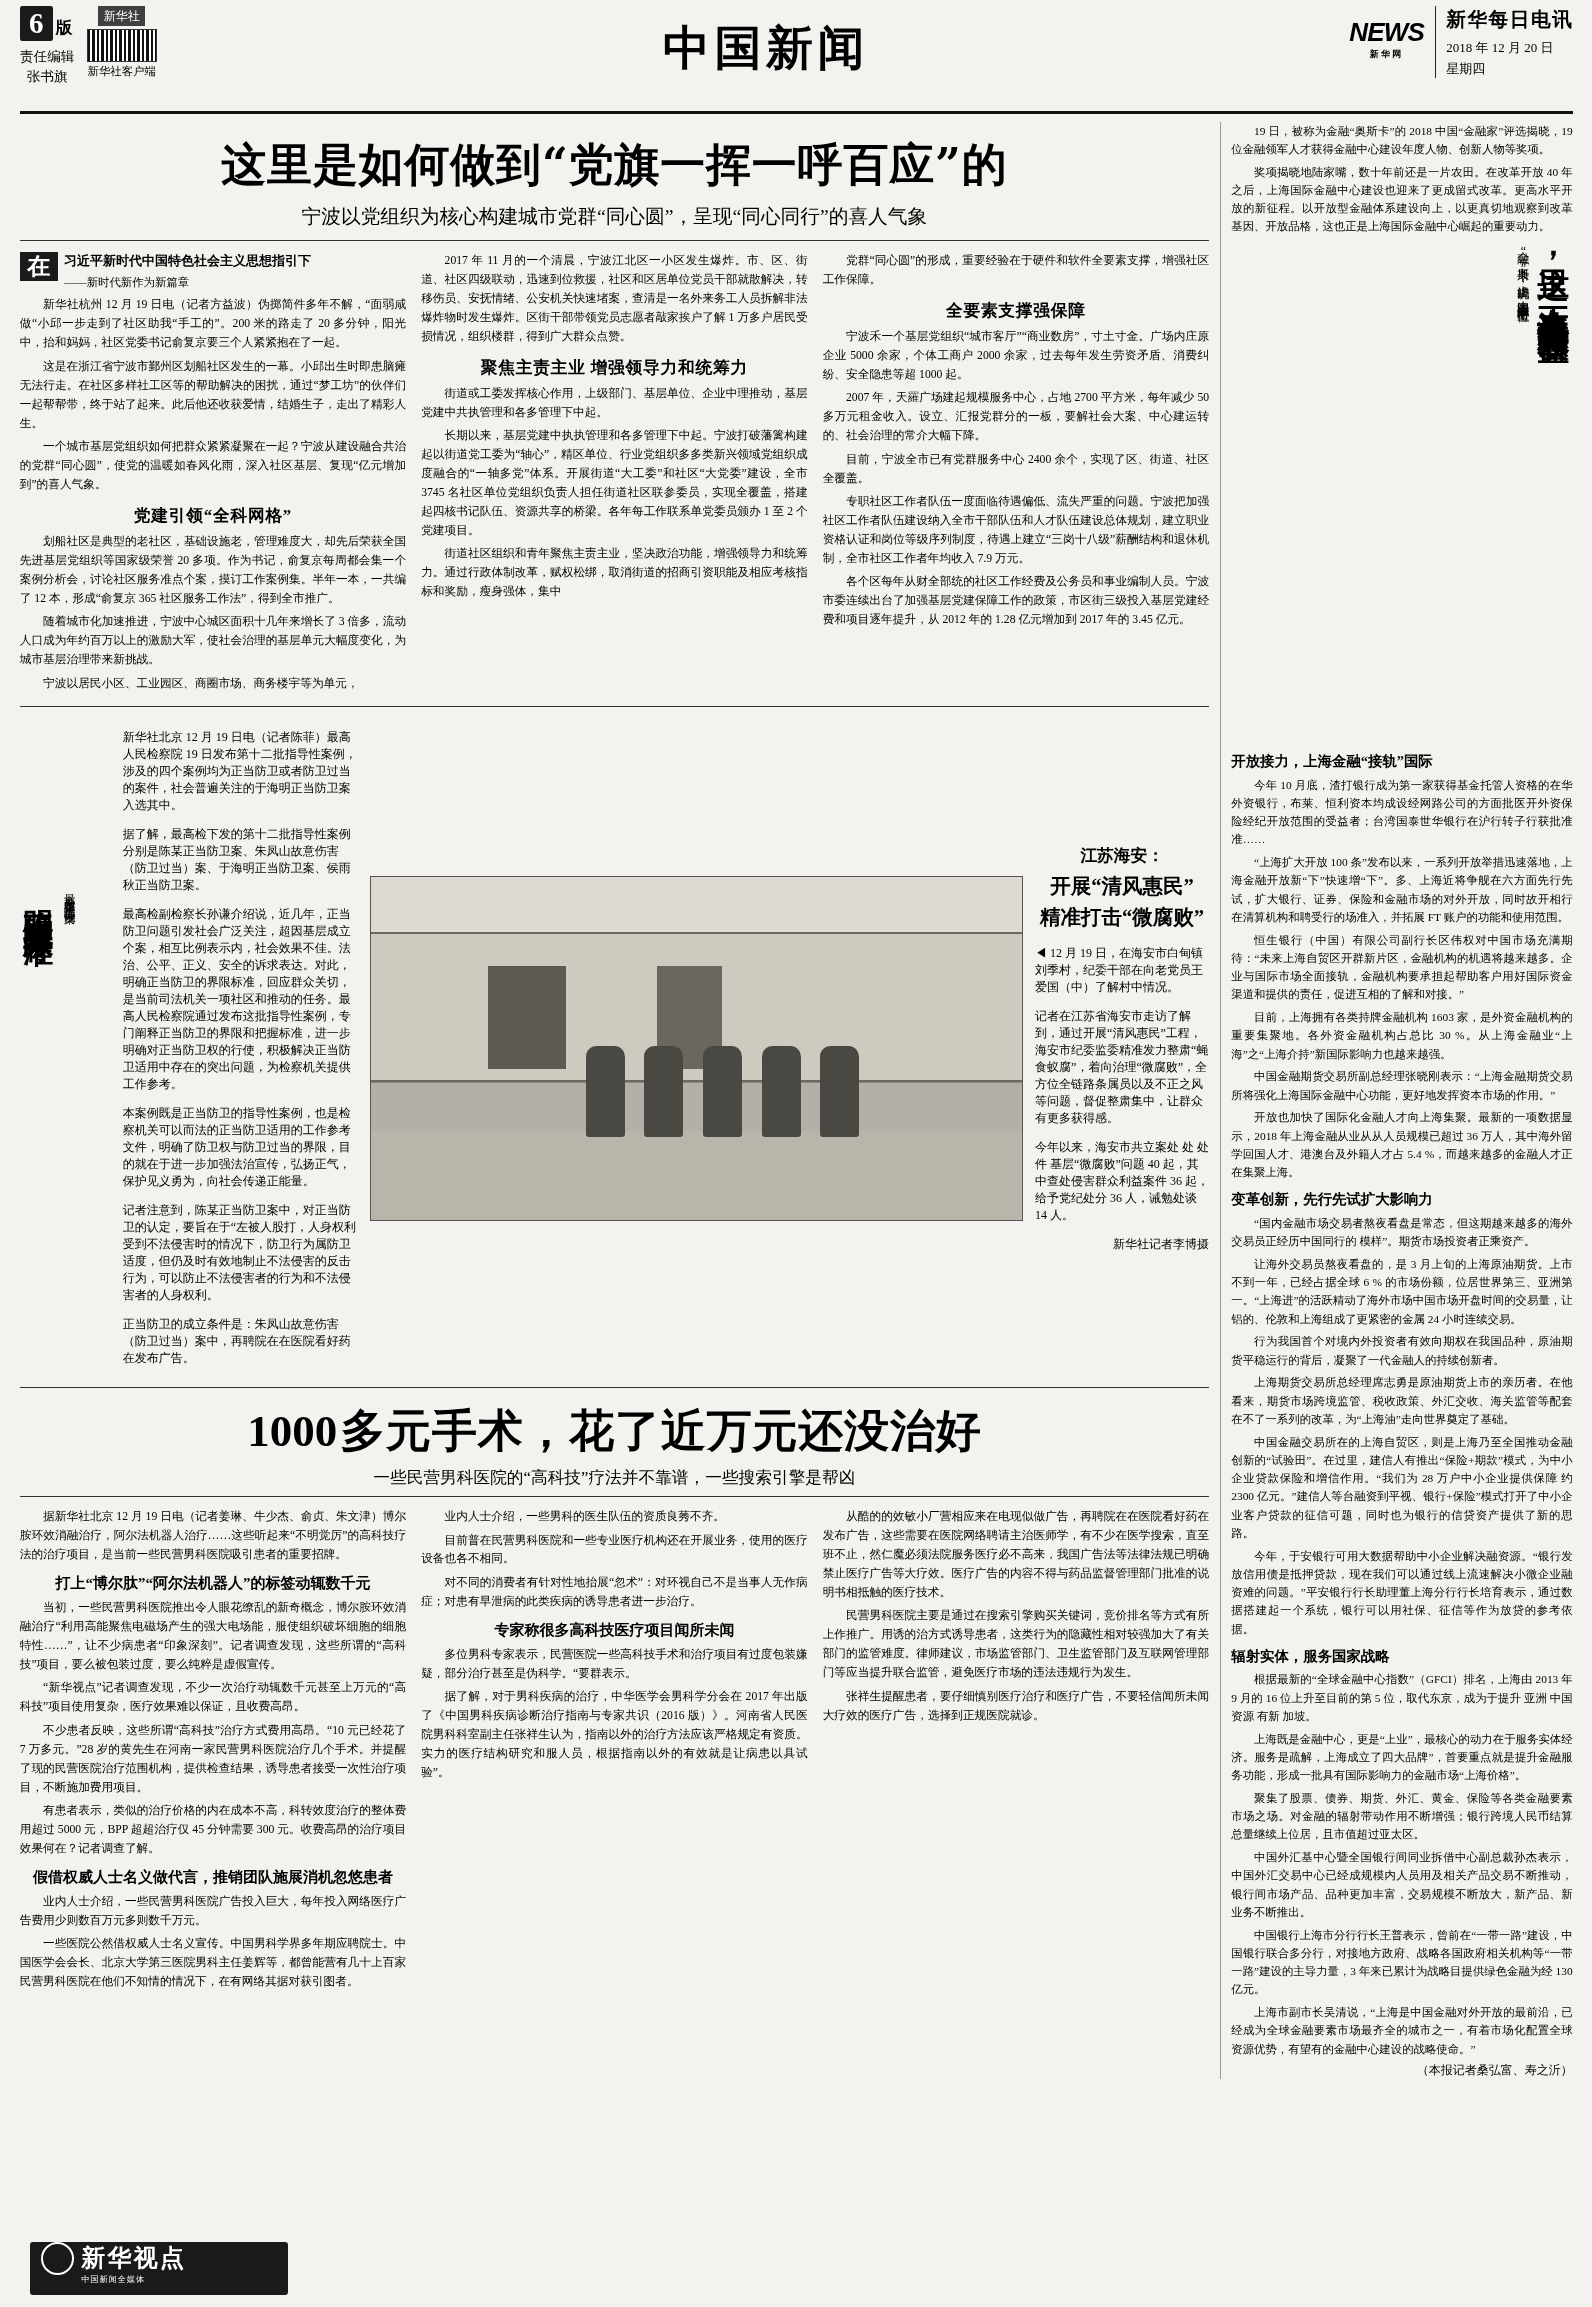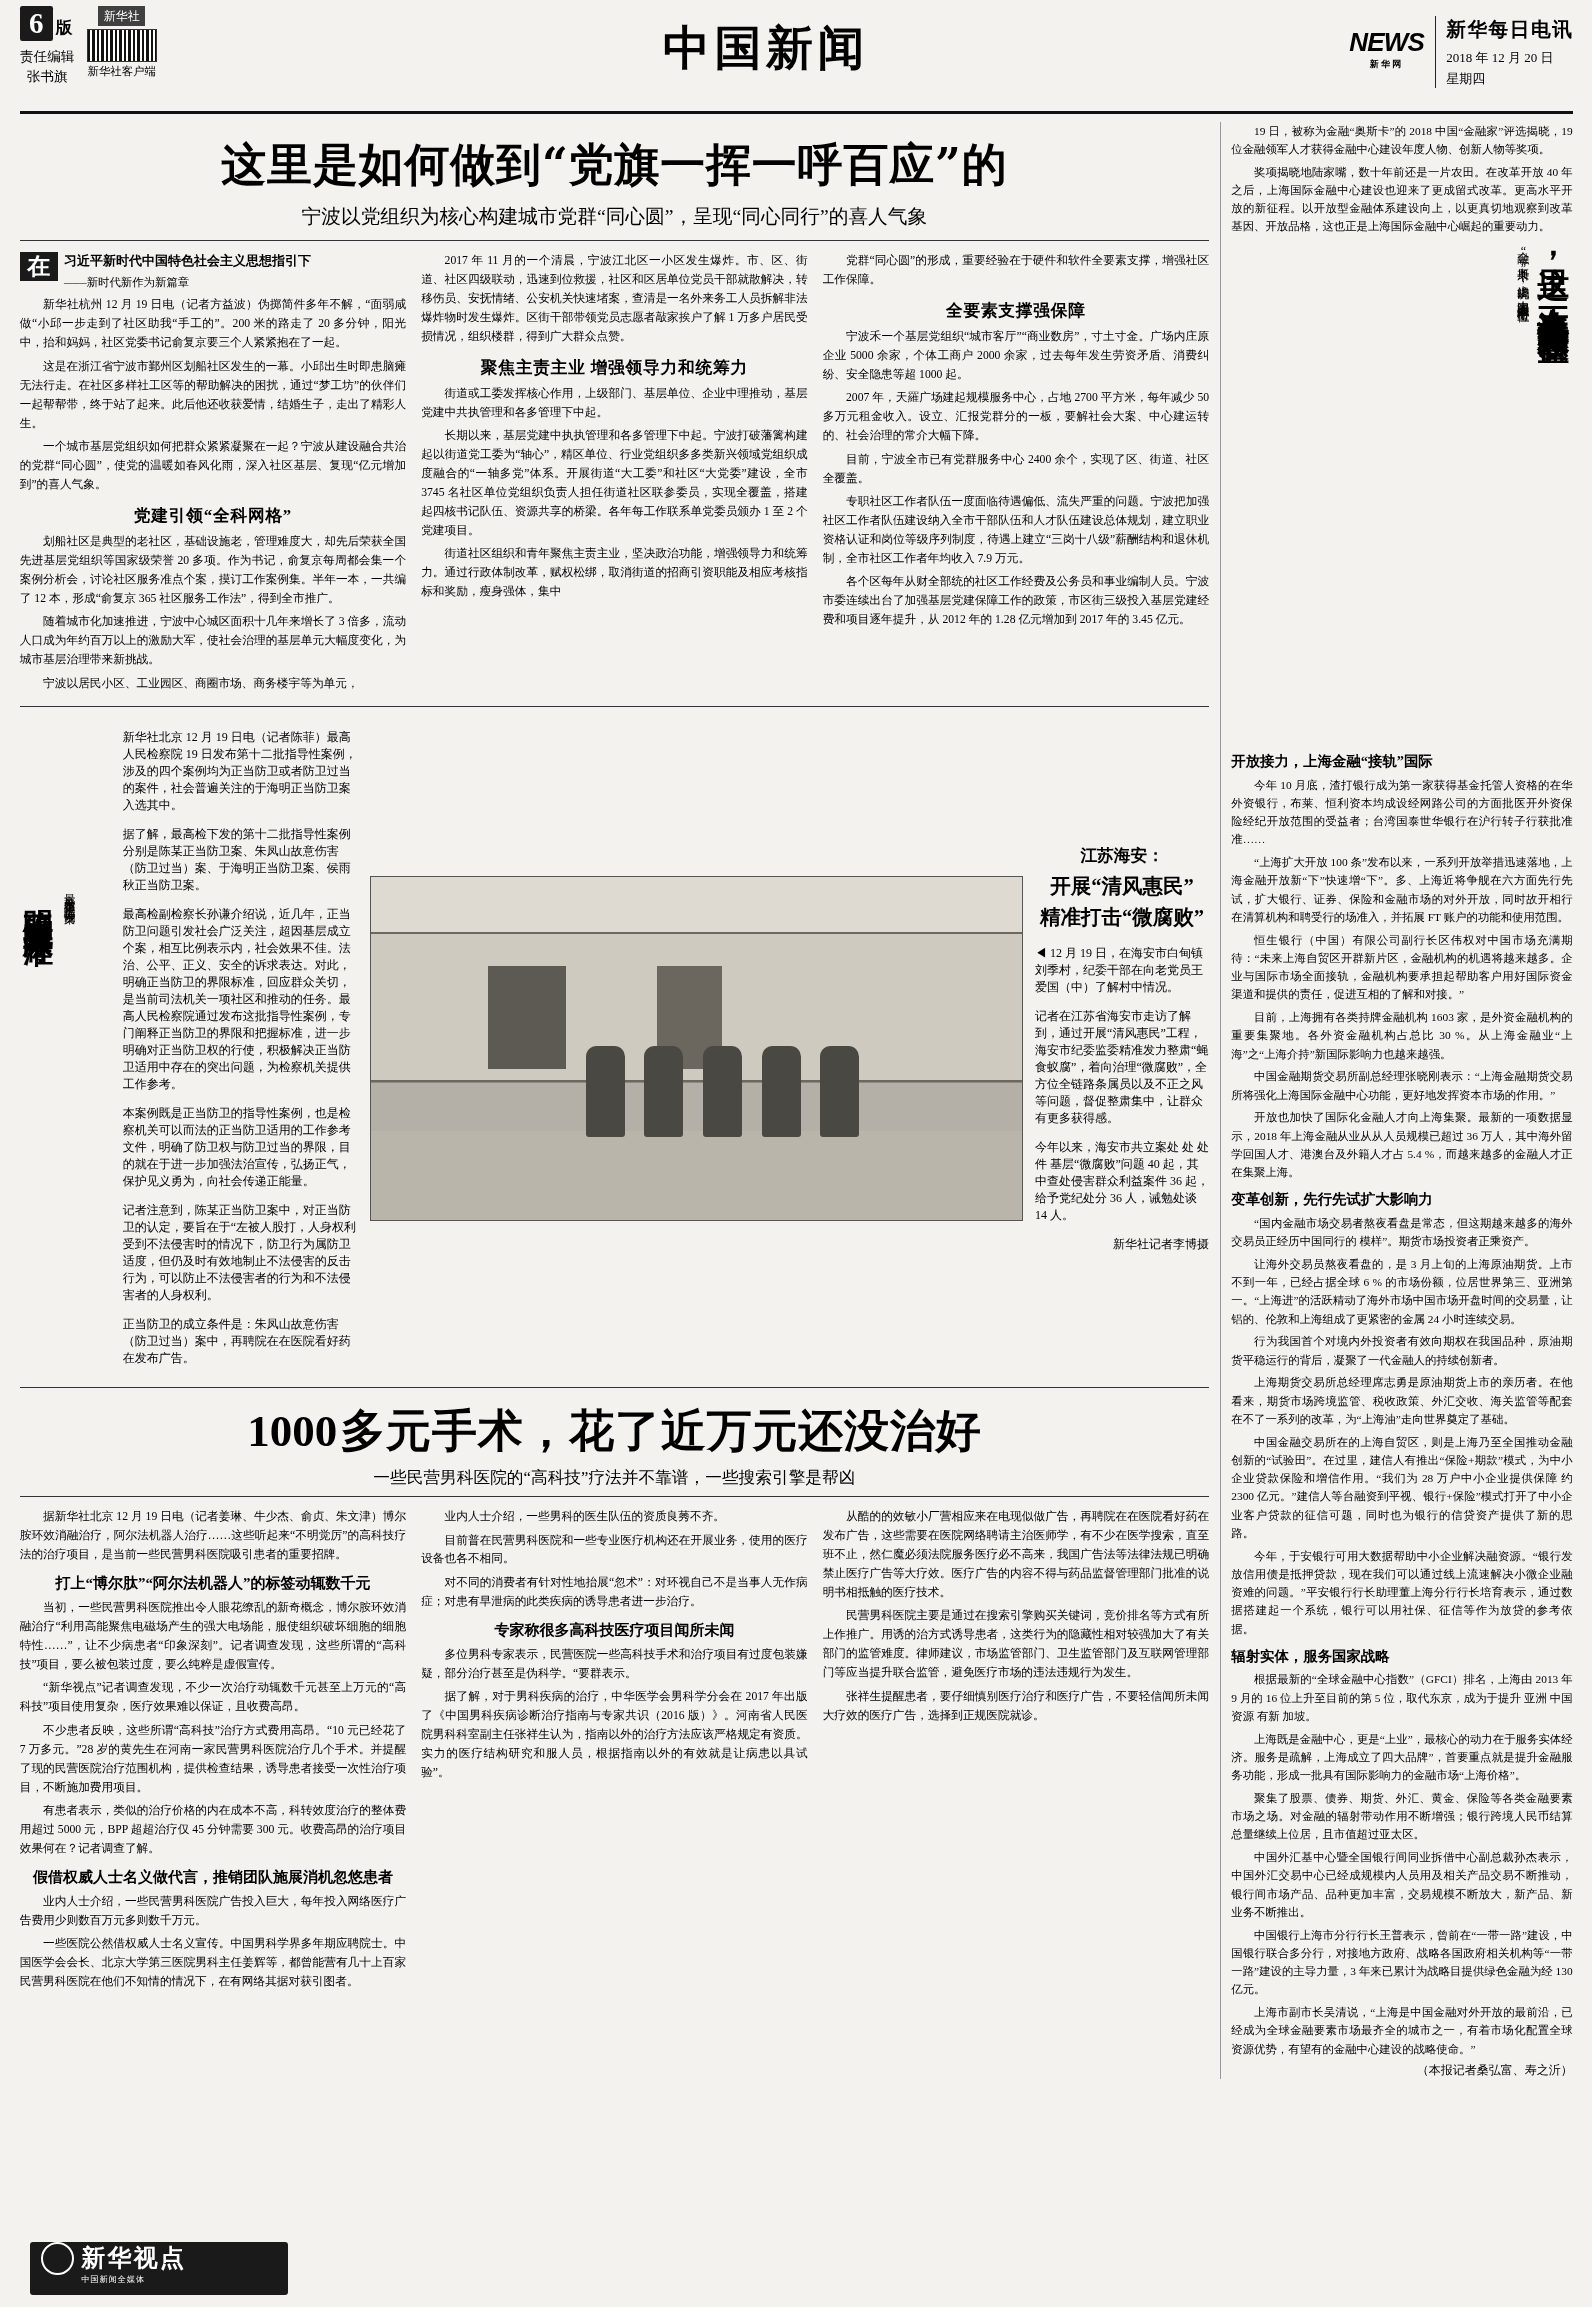--- a/index.html
+++ b/index.html
@@ -20,21 +20,21 @@
   .editor-lines { font-size:13.6px; line-height:1.5; margin-top:6px; text-align:center; }
   .qr-block { margin-left:12px; text-align:center; }
   .qr-label { background:#404040; color:#fff; font-size:12px; padding:1.5px 5.3px; display:inline-block; }
   .qr-img { width:70px; height:33px; margin:3px 0 1.5px; background:
       repeating-linear-gradient(90deg,#111 0 2.3px,#fff 2.3px 4.5px),
       repeating-linear-gradient(0deg,#111 0 2.3px,transparent 2.3px 5.3px);
       border:0.8px solid #333; }
   .qr-cap { font-size:11.4px; }
   .mh-center { flex:1; text-align:center; padding-top:16.7px; }
   .mh-title { font-size:47px; font-weight:bold; letter-spacing:4.5px; font-family:"DejaVu Serif", serif; }
-  .mh-right { width:250px; text-align:right; padding-top:16px; display:flex; justify-content:flex-end; }
+  .mh-right { width:250px; text-align:right; padding-top:6px; display:flex; justify-content:flex-end; }
   .mh-news-logo { font-size:26px; font-weight:bold; font-style:italic; font-family:"Liberation Sans",sans-serif; margin-right:10.6px; padding-top:10.6px; letter-spacing:-0.8px; }
   .mh-news-logo .sub { font-size:9px; display:block; letter-spacing:2.3px; font-style:normal; text-align:center;}
   .mh-right-txt { border-left:0.8px solid #222; padding-left:10.6px; text-align:left; }
   .mh-paper { font-size:19.7px; font-weight:bold; letter-spacing:1.5px; }
   .mh-date { font-size:13px; margin-top:6px; }
   .mh-week { font-size:13px; margin-top:3px; }
 
   
   .body-wrap { display:flex; margin-top:7.6px; }
   .left-zone { width:1201px; padding-right:10.6px; border-right:0.8px solid #999; }

